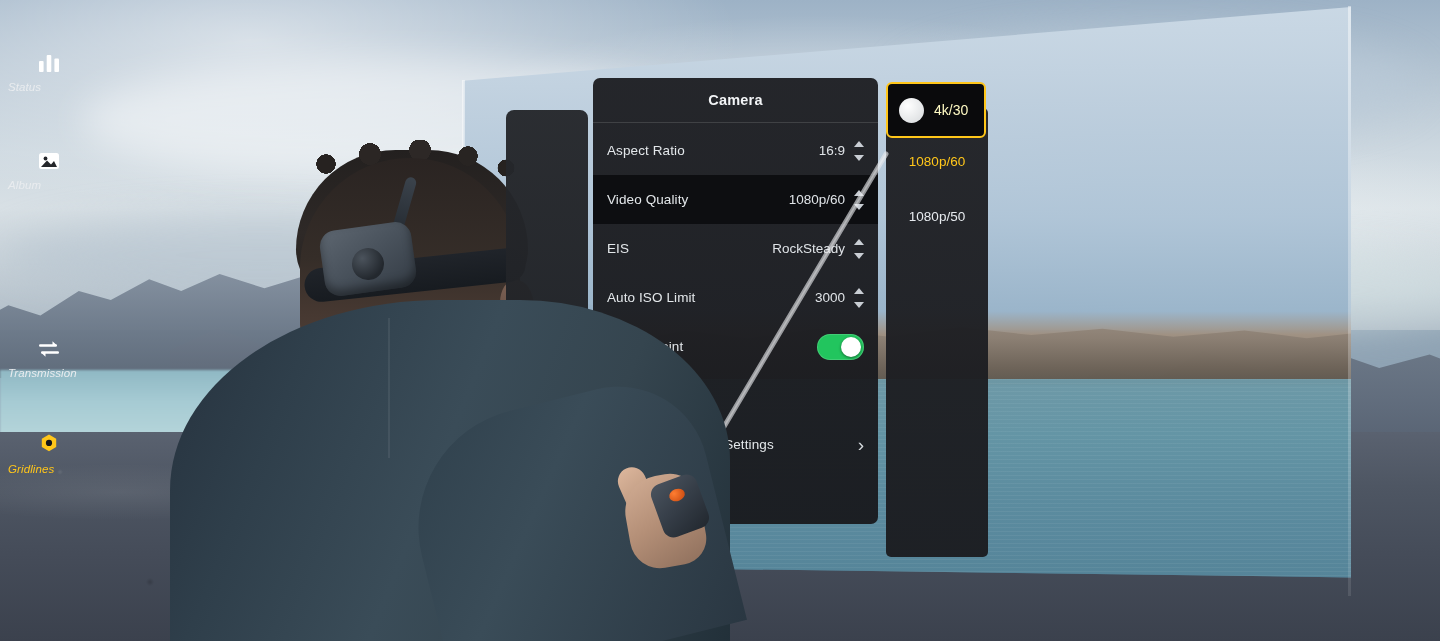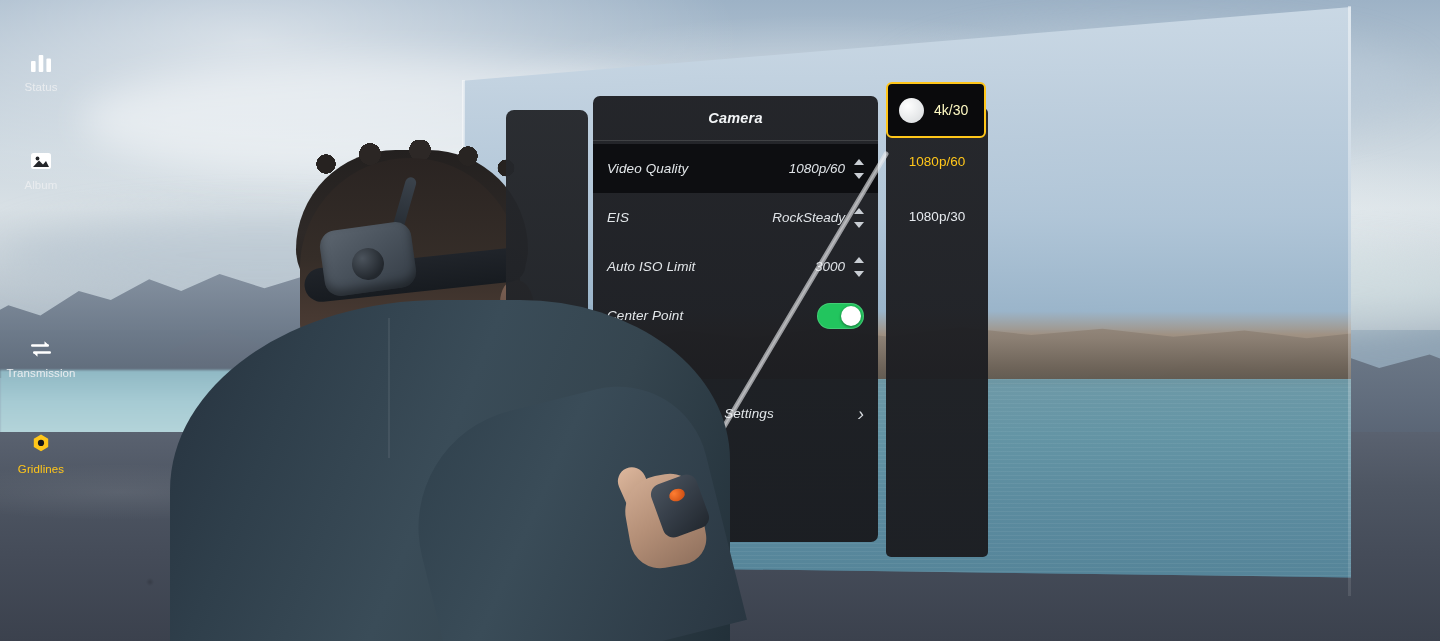--- a/index.html
+++ b/index.html
@@ -190,40 +190,40 @@
     position:absolute;left:506px;top:110px;width:82px;height:330px;
     background:linear-gradient(180deg,rgba(38,40,44,.97),rgba(30,32,36,.97));
     border-radius:8px;
   }
   .sidebar-lower{
     position:absolute;left:506px;top:440px;width:82px;height:62px;
     background:linear-gradient(180deg,rgba(22,23,26,.95),rgba(18,19,22,.95));
     border-radius:0 0 8px 8px;
   }
   .sb-item{
-    position:absolute;left:0;width:82px;text-align:center;color:#e9ecef;
+    position:absolute;left:8px;width:82px;text-align:left;color:#e9ecef;font-style:italic;
   }
   .sb-icon{height:30px;display:flex;align-items:center;justify-content:center;}
   .sb-label{font-size:11.5px;margin-top:3px;letter-spacing:.1px;}
   .sb-item.active .sb-label{color:#ffc61a;}
   #sb-status{top:48px;}
   #sb-album{top:146px;}
   #sb-trans{top:334px;}
   #sb-settings{top:430px;}
   .sb-occlude{
     position:absolute;left:506px;top:424px;width:82px;height:100px;
     background:linear-gradient(100deg,#2b3a48 0%,#33444f 45%,#3a4b57 70%,rgba(58,75,87,0) 71%);
     clip-path:polygon(0% 0%,46% 0%,72% 100%,0% 100%);
   }
 
   
   .menu{
-    position:absolute;left:593px;top:96px;width:285px;height:446px;
+    position:absolute;left:593px;top:78px;width:285px;height:446px;
     background:linear-gradient(180deg,rgba(30,31,35,.96) 0%,rgba(25,26,30,.96) 100%);
-    border-radius:7px;overflow:hidden;font-style:italic;
+    border-radius:7px;overflow:hidden;
   }
   .menu-title{
     height:44px;line-height:44px;text-align:center;color:#f2f4f6;
     font-size:14.5px;font-weight:bold;letter-spacing:.2px;
   }
   .menu-divider{height:1px;background:rgba(255,255,255,.13);margin:0 0 3px 0;}
   .row{
     position:relative;height:49px;display:flex;align-items:center;
     padding:0 14px;color:#e3e7ea;font-size:13.5px;
   }
@@ -394,20 +394,29 @@
     </div>
     <div class="sb-label">Gridlines</div>
   </div>
 
   <div class="sb-occlude"></div>
 
   <div class="menu">
     <div class="menu-title">Camera</div>
     <div class="menu-divider"></div>
 
+    <div class="row">
+      <span class="rlabel">Aspect Ratio</span>
+      <span class="rspacer"></span>
+      <span class="rvalue">16:9</span>
+      <span class="stepper">
+        <i class="tri up"></i>
+          <i class="tri dn"></i>
+      </span>
+    </div>
 
     <div class="row sel">
       <span class="rlabel">Video Quality</span>
       <span class="rspacer"></span>
       <span class="rvalue">1080p/60</span>
       <span class="stepper">
         <i class="tri up"></i>
           <i class="tri dn"></i>
       </span>
     </div>
@@ -452,21 +461,21 @@
       <span class="chev">›</span>
     </div>
   </div>
 
   <div class="dropdown">
     <div style="height:26px"></div>
     <div class="dd-item hl">
       <span>1080p/60</span>
     </div>
     <div class="dd-item">
-      <span>1080p/30</span>
+      <span>1080p/50</span>
     </div>
   </div>
 
   <div class="dd-selected">
     <span class="dd-radio"></span>
     <span class="dd-sel-label">4k/30</span>
   </div>
 
   <svg class="laser">
     <line x1="6" y1="344" x2="208" y2="4" stroke="rgba(230,232,235,0.62)" stroke-width="5" stroke-linecap="round"></line>

